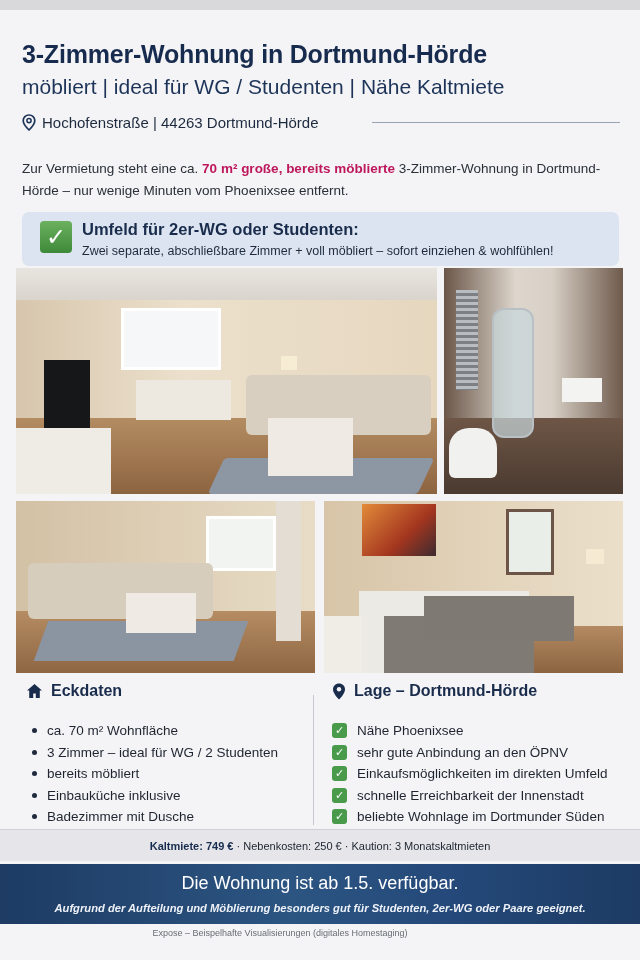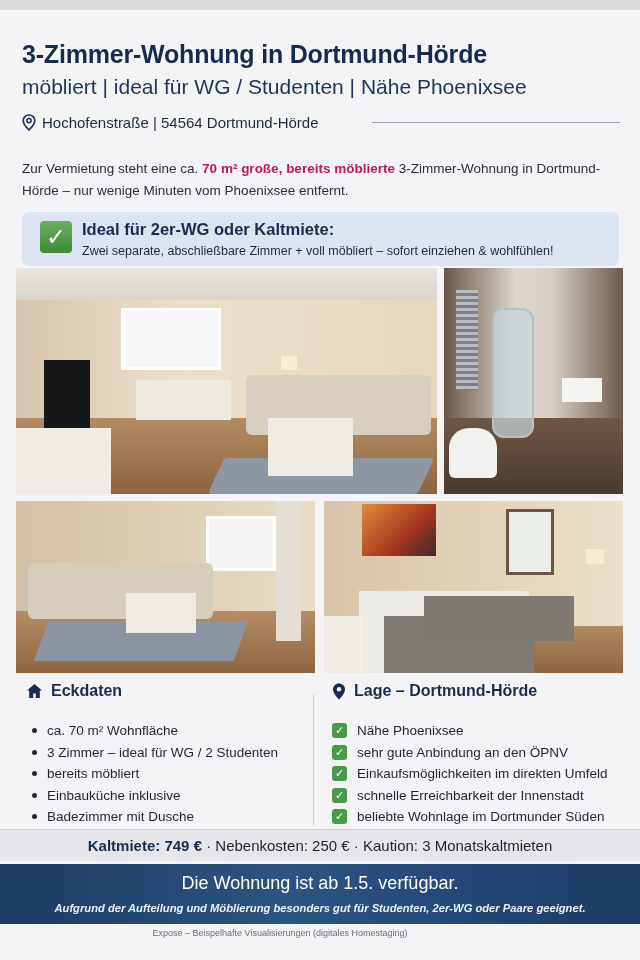--- a/index.html
+++ b/index.html
@@ -25,47 +25,47 @@
   .sec { position: absolute; top: 672px; }
   .sec h3 { font-size: 16px; font-weight: bold; color: #1a2c4c; display: flex; align-items: center; gap: 8px; margin-bottom: 20px; }
   .sec ul { list-style: none; }
   .sec li { font-size: 13.5px; height: 21.5px; line-height: 21.5px; color: #1f2430; display: flex; align-items: center; gap: 10px; }
   .left { left: 26px; }
   .left li { padding-left: 6px; }
   .dot { width: 5px; height: 5px; border-radius: 50%; background: #1f2a3c; display: inline-block; }
   .right { left: 332px; }
   .gchk { width: 15px; height: 15px; border-radius: 3px; background: #4a9a4c; color: #fff; font-size: 11px; line-height: 15px; text-align: center; font-weight: bold; flex: none; }
   .vdiv { position: absolute; left: 313px; top: 685px; width: 1px; height: 130px; background: #c6c8cf; }
-  .pricebar { position: absolute; left: 0; top: 819px; width: 640px; height: 32px; background: #e6e6ea; border-top: 1px solid #cfd0d6; text-align: center; font-size: 15px; line-height: 32px; color: #1c2330; }
+  .pricebar { position: absolute; left: 0; top: 819px; width: 640px; height: 32px; background: #e6e6ea; border-top: 1px solid #cfd0d6; text-align: center; font-size: 11px; line-height: 32px; color: #1c2330; }
   .pricebar b { color: #162b4d; }
   .banner { position: absolute; left: 0; top: 854px; width: 640px; height: 60px; background: linear-gradient(90deg, #1d3b63, #2c5582 45%, #24497a 70%, #1d3b63); text-align: center; color: #fff; }
   .banner .big { position: absolute; left: 0; right: 0; top: 9px; font-size: 18px; }
   .banner .small { position: absolute; left: 0; right: 0; top: 38px; font-size: 11.2px; font-style: italic; color: #eef2f8; font-weight: bold; }
   .foot { position: absolute; left: 0; top: 918px; width: 560px; text-align: center; font-size: 9px; color: #6a6d74; }
 </style>
 </head>
 <body>
 
 <div class="page">
   <div class="title">3-Zimmer-Wohnung in Dortmund-Hörde</div>
-  <div class="subtitle">möbliert | ideal für WG / Studenten | Nähe Phoenixsee</div>
+  <div class="subtitle">möbliert | ideal für WG / Studenten | Nähe Kaltmiete</div>
   <div class="addr">
     <svg width="14" height="17" viewBox="0 0 14 17">
         <path d="M7 1C3.7 1 1.2 3.5 1.2 6.6c0 4 5.8 9.4 5.8 9.4s5.8-5.4 5.8-9.4C12.8 3.5 10.3 1 7 1z" fill="none" stroke="#1d3458" stroke-width="1.7"></path>
         <circle cx="7" cy="6.6" r="2.1" fill="none" stroke="#1d3458" stroke-width="1.5"></circle>
       </svg>
-    <span>Hochofenstraße | 54564 Dortmund-Hörde</span>
+    <span>Hochofenstraße | 44263 Dortmund-Hörde</span>
   </div>
   <div class="addr-line"></div>
 
   <div class="intro"><span>Zur Vermietung steht eine ca. </span><b>70 m² große, bereits möblierte</b><span> 3-Zimmer-Wohnung in Dortmund-Hörde – nur wenige Minuten vom Phoenixsee entfernt.</span></div>
 
   <div class="callout">
     <div class="chk">✓</div>
-    <div class="h">Ideal für 2er-WG oder Kaltmiete:</div>
+    <div class="h">Umfeld für 2er-WG oder Studenten:</div>
     <div class="t">Zwei separate, abschließbare Zimmer + voll möbliert – sofort einziehen &amp; wohlfühlen!</div>
   </div>
 
   <div class="photo p1">
     <div class="ph" style="left:0;top:0;width:421px;height:32px;background:linear-gradient(#e8e5e0,#d9d4cc);"></div>
     <div class="ph" style="left:0;top:32px;width:421px;height:130px;background:linear-gradient(90deg,#d7c6ad,#ece0cc 40%,#e6d7bf);"></div>
     <div class="ph" style="left:0;top:150px;width:421px;height:76px;background:linear-gradient(#b48c62,#8d6440);"></div>
     <div class="ph" style="left:105px;top:40px;width:100px;height:62px;background:#f5f7f8;border:3px solid #fff;"></div>
     <div class="ph" style="left:120px;top:112px;width:95px;height:40px;background:#ede8e0;"></div>
     <div class="ph" style="left:28px;top:92px;width:46px;height:82px;background:#151719;"></div>

